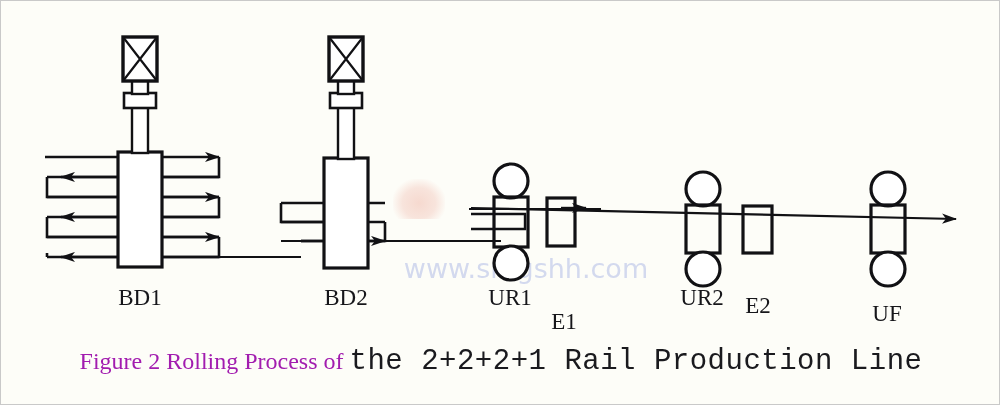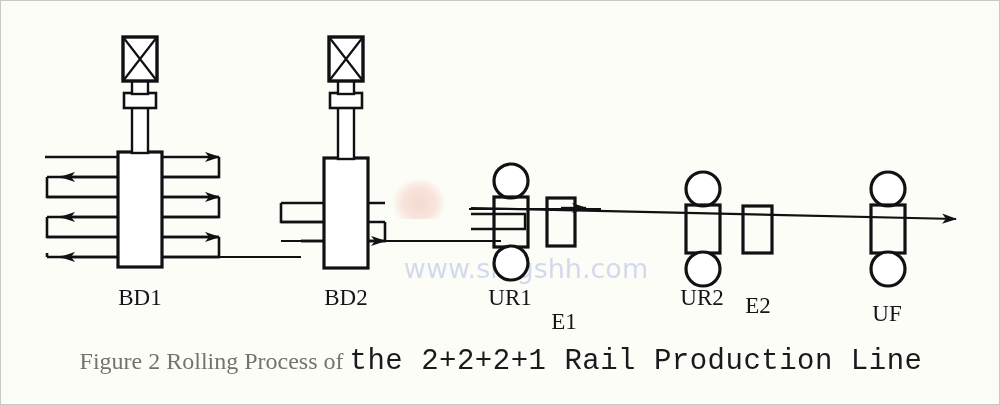--- a/index.html
+++ b/index.html
@@ -74,21 +74,21 @@
     position: absolute;
     left: 0;
     top: 344px;
     width: 1000px;
     text-align: center;
     white-space: nowrap;
   }
   .cap-serif {
     font-family: "Liberation Serif", serif;
     font-size: 24px;
-    color: #737373;
+    color: #a21caf;
   }
   .cap-mono {
     font-family: "Liberation Mono", monospace;
     font-size: 29px;
     color: #1a1a1e;
     letter-spacing: 0.5px;
   }
 </style>
 </head>
 <body>

